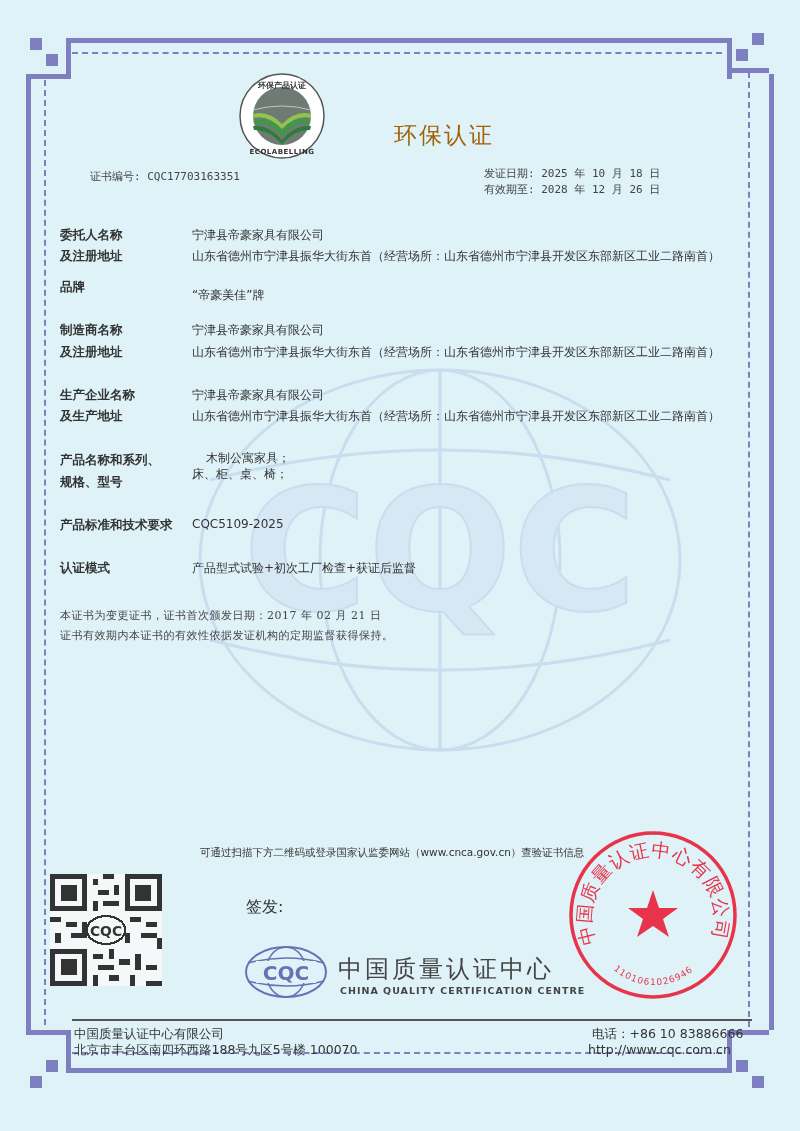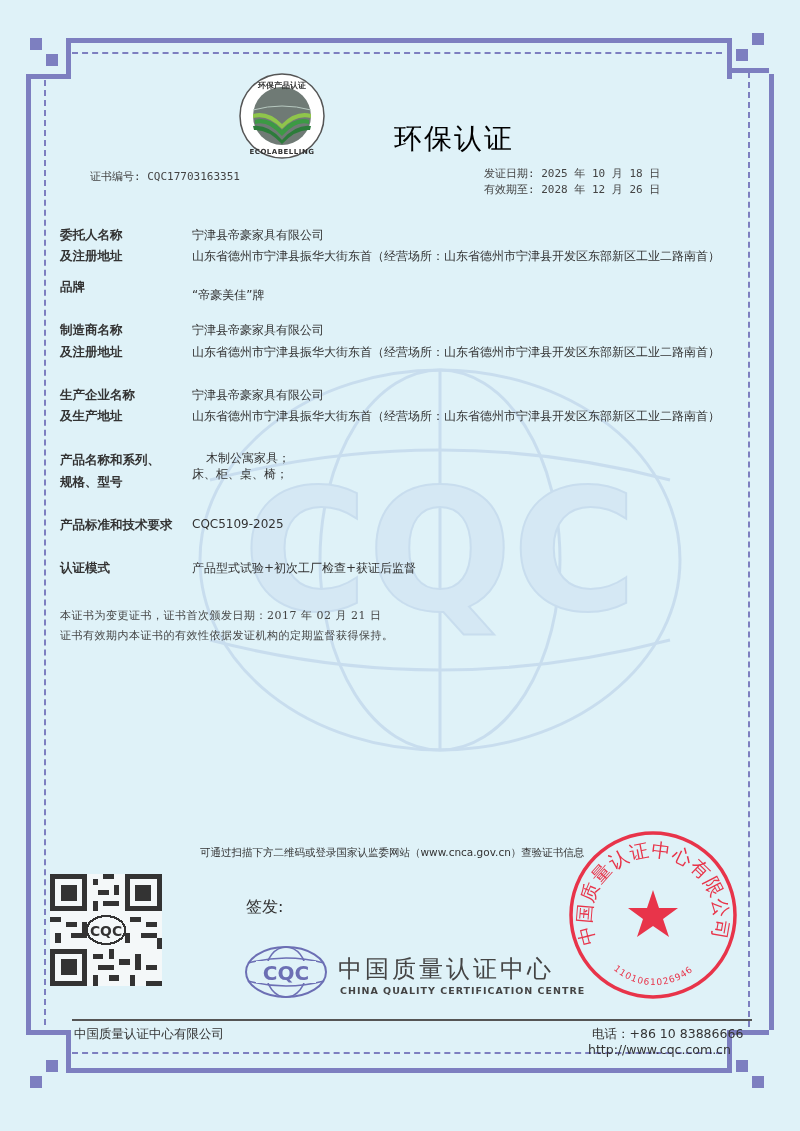--- a/index.html
+++ b/index.html
@@ -13,21 +13,21 @@
   
   .frame { position:absolute; border:5px solid #7d7fc0; }
   .frame-outer-h { position:absolute; background:#7d7fc0; }
   .dash { position:absolute; }
   .sq { position:absolute; width:12px; height:12px; background:#7d7fc0; }
 
   .content { position:absolute; left:0; top:0; width:800px; height:1131px; }
   .abs { position:absolute; white-space:nowrap; }
 
   .title { font-family:"DejaVu Sans", sans-serif; font-weight:bold; font-size:32px; letter-spacing:2px; color:#3b3b3b; }
-  .subtitle { font-size:28px; color:#000000; letter-spacing:2px; }
+  .subtitle { font-size:23px; color:#a16207; letter-spacing:2px; }
 
   .meta { font-family:"DejaVu Sans Mono", monospace; font-size:11px; color:#444; }
 
   .lbl { font-size:12.5px; font-weight:bold; color:#333; }
   .val { font-size:12px; color:#333; }
   .note { font-family:"DejaVu Serif", serif; font-size:11px; color:#444; letter-spacing:0.5px; }
 
   .stamp { position:absolute; left:566px; top:828px; width:174px; height:174px; }
   .sign-label { font-size:16px; color:#333; }
   .signature { font-family:"DejaVu Serif", serif; font-style:italic; font-size:36px; color:#1f1f2a; letter-spacing:4px; }
@@ -213,15 +213,16 @@
       <textPath href="#sealArc" startOffset="0">中国质量认证中心有限公司</textPath>
     </text>
     <text font-size="9" fill="#e8344a" font-family="DejaVu Sans, sans-serif" letter-spacing="1">
       <textPath href="#sealArcBottom" startOffset="2">110106102694​66</textPath>
     </text>
     <polygon points="87,62 93,80 112,80 97,91 103,109 87,98 71,109 77,91 62,80 81,80" fill="#e8344a"></polygon>
   </svg>
 
   <div class="rule" style="left:72px; top:1019px; width:680px;"></div>
   <div class="abs footer" style="left:74px; top:1026px;">中国质量认证中心有限公司</div>
+  <div class="abs footer" style="left:74px; top:1042px;">北京市丰台区南四环西路188号九区5号楼 100070</div>
   <div class="abs footer" style="left:592px; top:1026px;">电话：+86 10 83886666</div>
   <div class="abs footer" style="left:588px; top:1042px;">http://www.cqc.com.cn</div>
 </div>
 
 </body></html>

